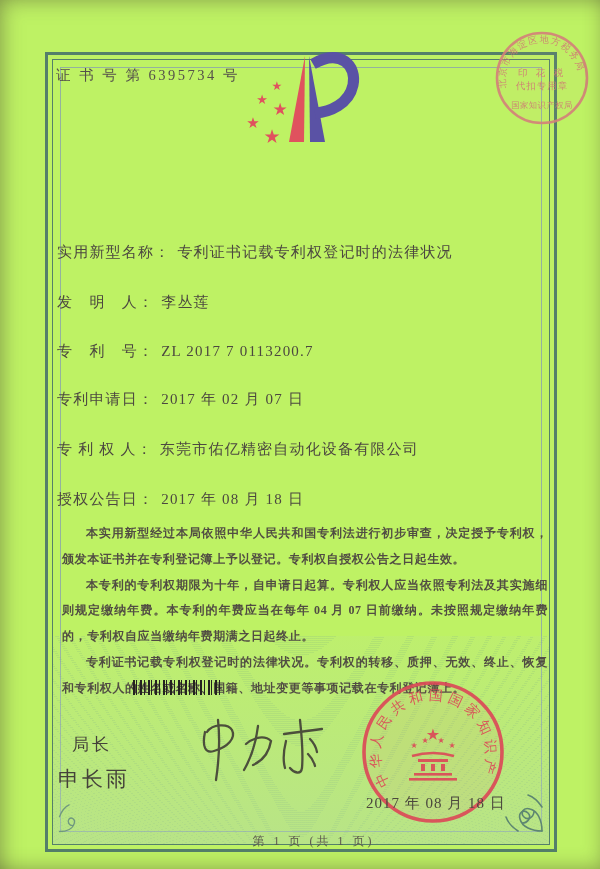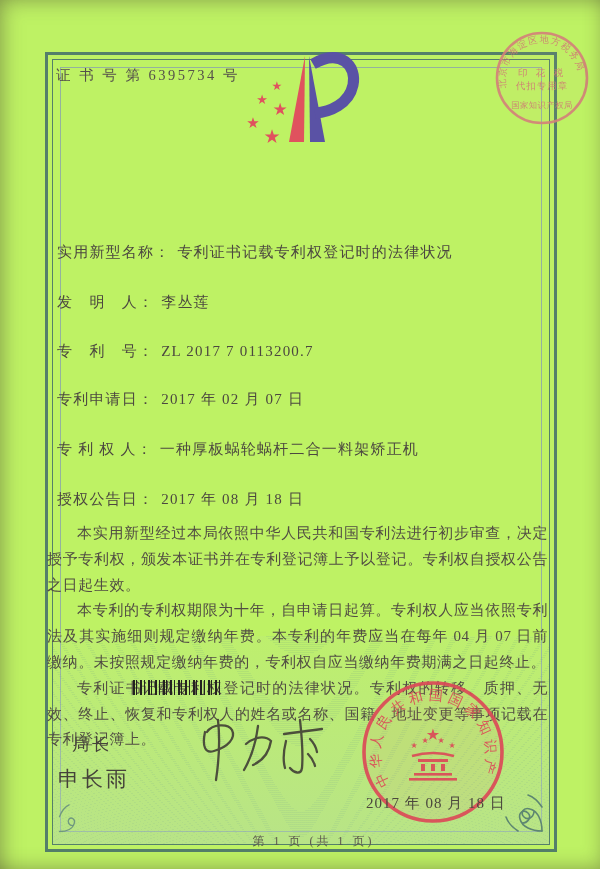--- a/index.html
+++ b/index.html
@@ -24,22 +24,22 @@
       linear-gradient(180deg,rgba(186,214,192,.10),rgba(176,208,184,.42)),
       repeating-radial-gradient(ellipse 900px 260px at 50% 115%,
         rgba(100,155,120,.16) 0 1px, rgba(0,0,0,0) 1px 7px);}
   .cert-no{position:absolute;left:56px;top:66px;font-size:14.5px;
     letter-spacing:2.5px;color:#55514a;}
   .title{position:absolute;left:0;right:0;top:157px;text-align:center;
     font-size:38px;letter-spacing:7px;color:#38342c;}
   .field{position:absolute;left:57px;right:58px;font-size:15px;
     letter-spacing:1.2px;color:#4c4840;white-space:nowrap;}
   .flabel{margin-right:7px;}
-  .body-text{position:absolute;left:47px;right:52px;top:521px;
-    font-size:15px;line-height:25.8px;text-align:justify;color:#514d43;}
+  .body-text{position:absolute;left:62px;right:52px;top:521px;
+    font-size:12px;line-height:25.8px;text-align:justify;color:#514d43;font-weight:bold;}
   .body-text p{margin:0;text-indent:2em;letter-spacing:.6px;}
   .barcode{position:absolute;left:133px;top:680px;width:88px;height:15px;
     background:repeating-linear-gradient(90deg,
       #23221f 0 2px,transparent 2px 3px,#23221f 3px 4px,transparent 4px 7px,
       #23221f 7px 9px,transparent 9px 11px,#23221f 11px 12px,transparent 12px 15px);}
   .sig-title{position:absolute;left:72px;top:733px;font-size:17px;
     letter-spacing:3px;color:#45423a;}
   .sig-name{position:absolute;left:58px;top:765px;font-size:21px;
     letter-spacing:3px;color:#45423a;}
   .signature-svg{position:absolute;left:182px;top:708px;z-index:12;}
@@ -97,21 +97,21 @@
   <div class="field" style="top:293px">
     <span class="flabel">发　明　人：</span><span class="fvalue">李丛莲</span>
   </div>
   <div class="field" style="top:342px">
     <span class="flabel">专　利　号：</span><span class="fvalue">ZL 2017 7 0113200.7</span>
   </div>
   <div class="field" style="top:390px">
     <span class="flabel">专利申请日：</span><span class="fvalue">2017 年 02 月 07 日</span>
   </div>
   <div class="field" style="top:440px">
-    <span class="flabel">专 利 权 人：</span><span class="fvalue">一种厚板蜗轮蜗杆二合一料架矫正机</span>
+    <span class="flabel">专 利 权 人：</span><span class="fvalue">东莞市佑亿精密自动化设备有限公司</span>
   </div>
   <div class="field" style="top:490px">
     <span class="flabel">授权公告日：</span><span class="fvalue">2017 年 08 月 18 日</span>
   </div>
 
   <div class="body-text">
     <p>本实用新型经过本局依照中华人民共和国专利法进行初步审查，决定授予专利权，颁发本证书并在专利登记簿上予以登记。专利权自授权公告之日起生效。</p>
     <p>本专利的专利权期限为十年，自申请日起算。专利权人应当依照专利法及其实施细则规定缴纳年费。本专利的年费应当在每年 04 月 07 日前缴纳。未按照规定缴纳年费的，专利权自应当缴纳年费期满之日起终止。</p>
     <p>专利证书记载专利权登记时的法律状况。专利权的转移、质押、无效、终止、恢复和专利权人的姓名或名称、国籍、地址变更等事项记载在专利登记簿上。</p>
   </div>

